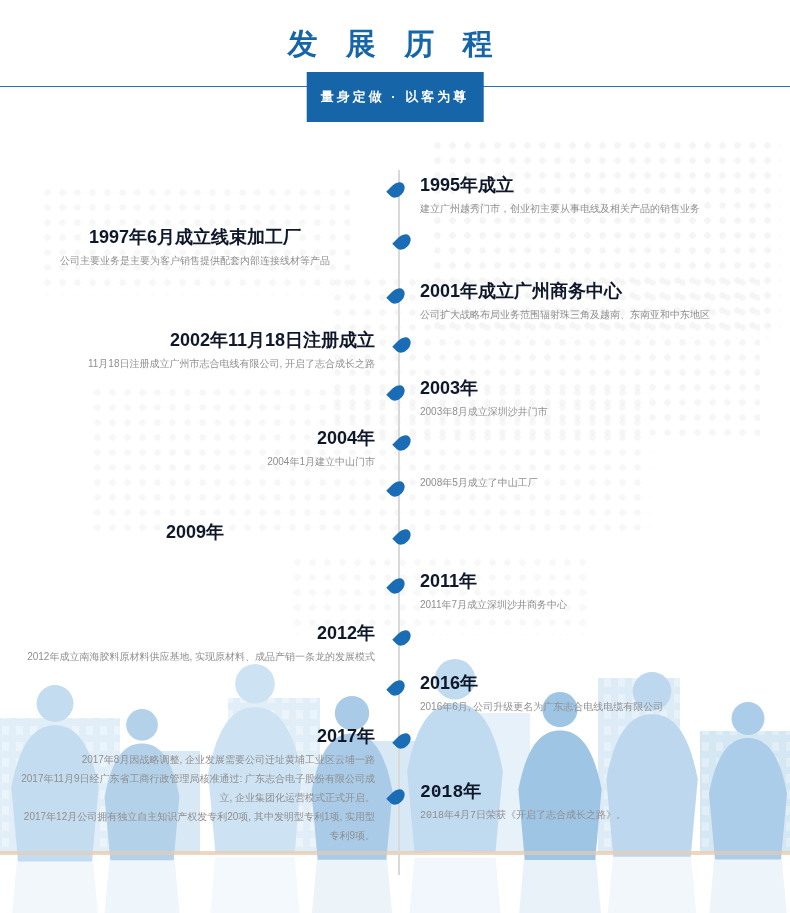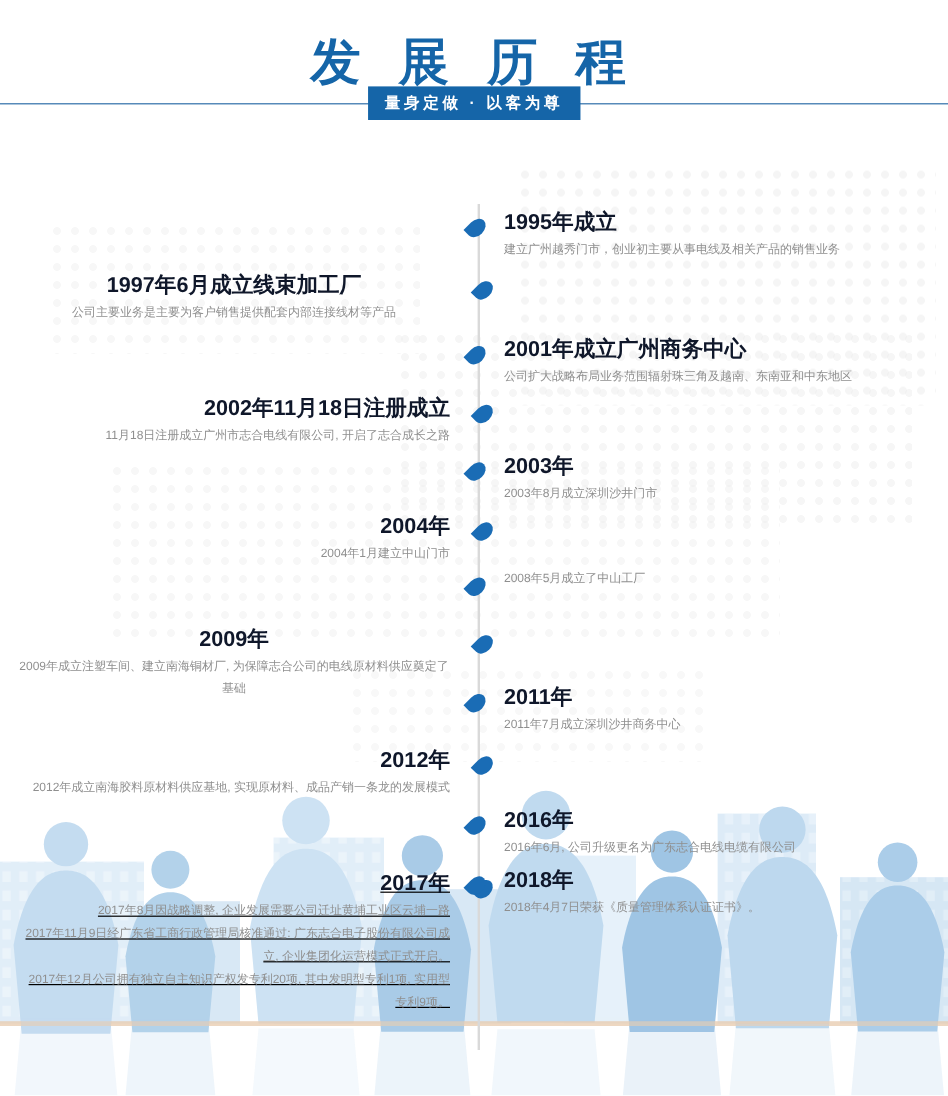--- a/index.html
+++ b/index.html
@@ -2,27 +2,27 @@
 <html><head>
 <meta charset="utf-8">
 <style>
   html,body{margin:0;padding:0;}
   body{font-family:"Liberation Sans","DejaVu Sans",sans-serif;background:#fff;}
   #page{position:relative;width:790px;height:913px;background:#fff;overflow:hidden;margin:0 auto;}
 
   
   .page-title{
     position:absolute;top:24px;left:0;width:100%;text-align:center;
-    font-size:42px;font-weight:bold;color:#1565a8;letter-spacing:10px;margin:0;
+    font-size:30px;font-weight:bold;color:#1565a8;letter-spacing:10px;margin:0;
   }
   .header-rule{position:absolute;top:86px;left:0;width:100%;height:1px;background:#2f6ea8;}
   .header-badge{
     position:absolute;top:72px;left:50%;transform:translateX(-50%);z-index:3;
     background:#1565a8;color:#fff;font-size:13px;font-weight:bold;
-    letter-spacing:3px;padding:5px 14px;white-space:nowrap;
+    letter-spacing:3px;padding:16px 14px;white-space:nowrap;
   }
 
   
   .dots{
     position:absolute;z-index:0;
     background-image:radial-gradient(#ececec 3px, transparent 3.5px);
     background-size:15px 15px;opacity:.55;
   }
   .dots.d1{left:430px;top:138px;width:350px;height:200px;}
   .dots.d2{left:40px;top:185px;width:310px;height:110px;opacity:.4;}
@@ -138,44 +138,43 @@
         <h3>2004年</h3>
         <div class="desc">2004年1月建立中山门市</div>
       </div>
       <div class="entry right" style="top: 473px;">
         <span class="drop"></span>
         <div class="desc">2008年5月成立了中山工厂</div>
       </div>
       <div class="entry left" style="top: 521px; text-align: center;">
         <span class="drop"></span>
         <h3>2009年</h3>
-        <div class="desc">2009年成立注塑车间、建立南海铜材厂, 为保障志合公司的电线原材料供应奠定了基础</div>
       </div>
       <div class="entry right" style="top: 570px;">
         <span class="drop"></span>
         <h3>2011年</h3>
         <div class="desc">2011年7月成立深圳沙井商务中心</div>
       </div>
       <div class="entry left" style="top: 622px;">
         <span class="drop"></span>
         <h3>2012年</h3>
         <div class="desc">2012年成立南海胶料原材料供应基地, 实现原材料、成品产销一条龙的发展模式</div>
       </div>
       <div class="entry right" style="top: 672px;">
         <span class="drop"></span>
         <h3>2016年</h3>
         <div class="desc">2016年6月, 公司升级更名为广东志合电线电缆有限公司</div>
       </div>
-      <div class="entry left" style="top: 725px; text-decoration: underline;">
+      <div class="entry left" style="top: 725px;">
         <span class="drop"></span>
         <h3>2017年</h3>
         <div class="desc">2017年8月因战略调整, 企业发展需要公司迁址黄埔工业区云埔一路</div>
         <div class="desc">2017年11月9日经广东省工商行政管理局核准通过: 广东志合电子股份有限公司成立, 企业集团化运营模式正式开启。</div>
         <div class="desc">2017年12月公司拥有独立自主知识产权发专利20项, 其中发明型专利1项, 实用型专利9项。</div>
       </div>
-      <div class="entry right" style="top: 722px;">
+      <div class="entry right" style="top: 781px; font-family: Liberation Mono, monospace;">
         <span class="drop"></span>
         <h3>2018年</h3>
-        <div class="desc">2018年4月7日荣获《质量管理体系认证证书》。</div>
+        <div class="desc">2018年4月7日荣获《开启了志合成长之路》。</div>
       </div>
     </div>
 
 </div>
 
 </body></html>

